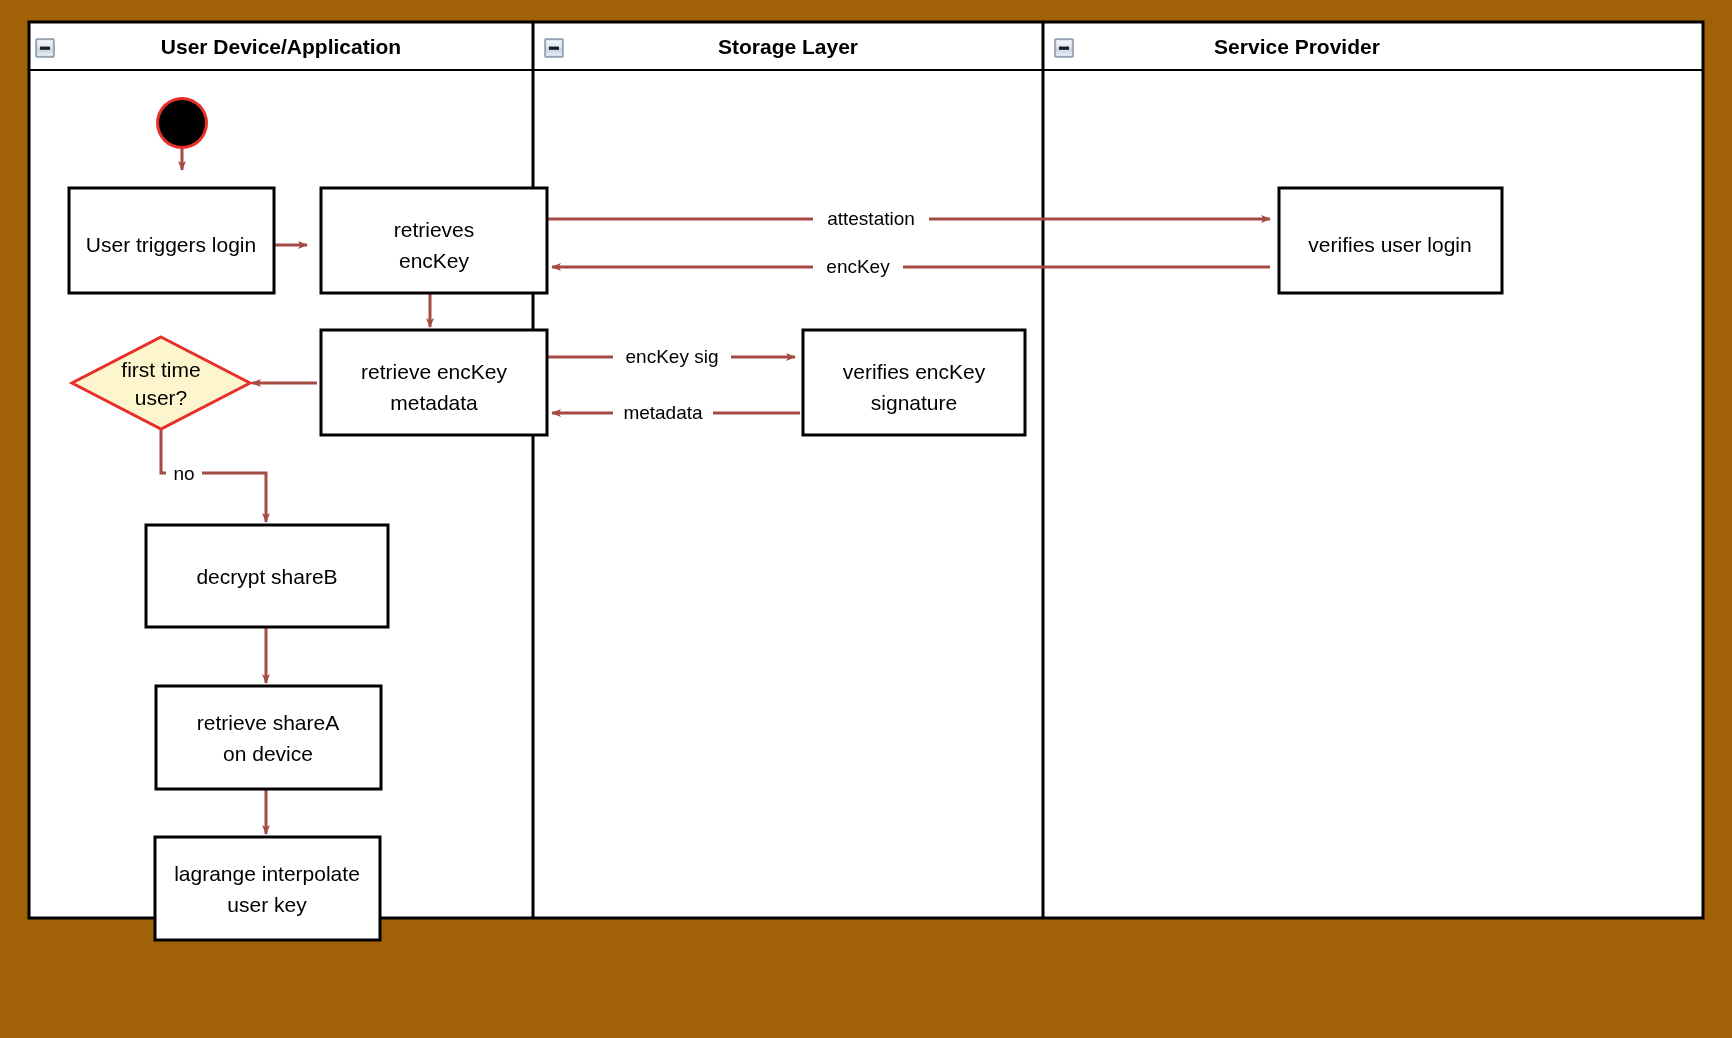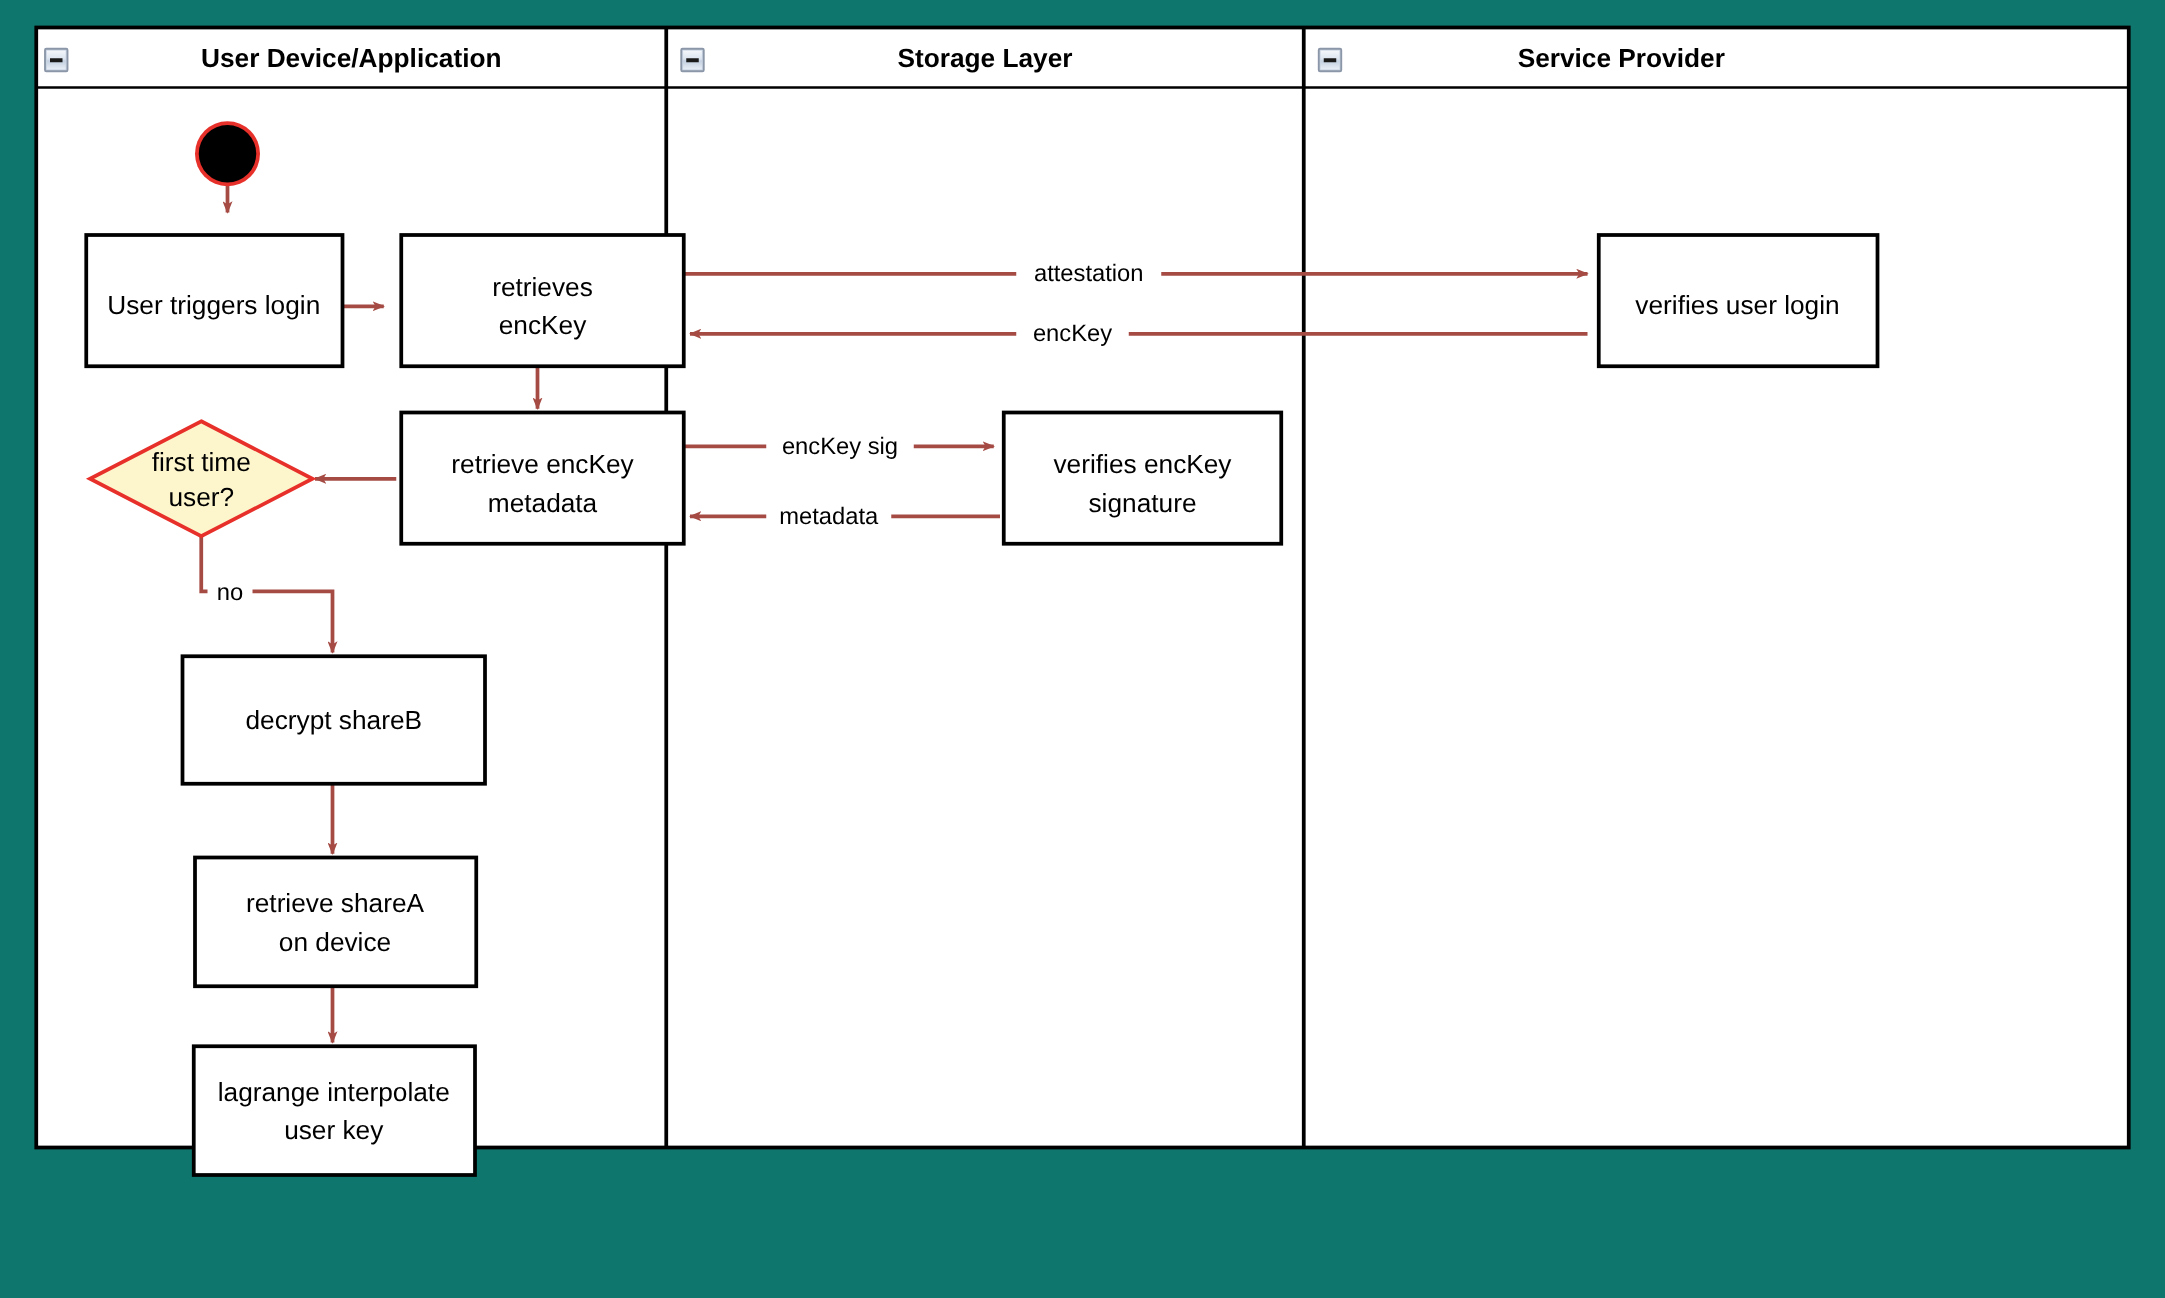--- a/index.html
+++ b/index.html
@@ -4,21 +4,21 @@
 <style>
   html, body {
     margin: 0;
     padding: 0;
     background: #ffffff;
   }
   #canvas {
     position: relative;
     width: 1732px;
     height: 1038px;
-    background: #0f766e;
+    background: #a16207;
     font-family: "Liberation Sans", sans-serif;
     overflow: hidden;
   }
   svg#diagram {
     position: absolute;
     top: 0;
     left: 0;
     width: 1732px;
     height: 1038px;
   }

